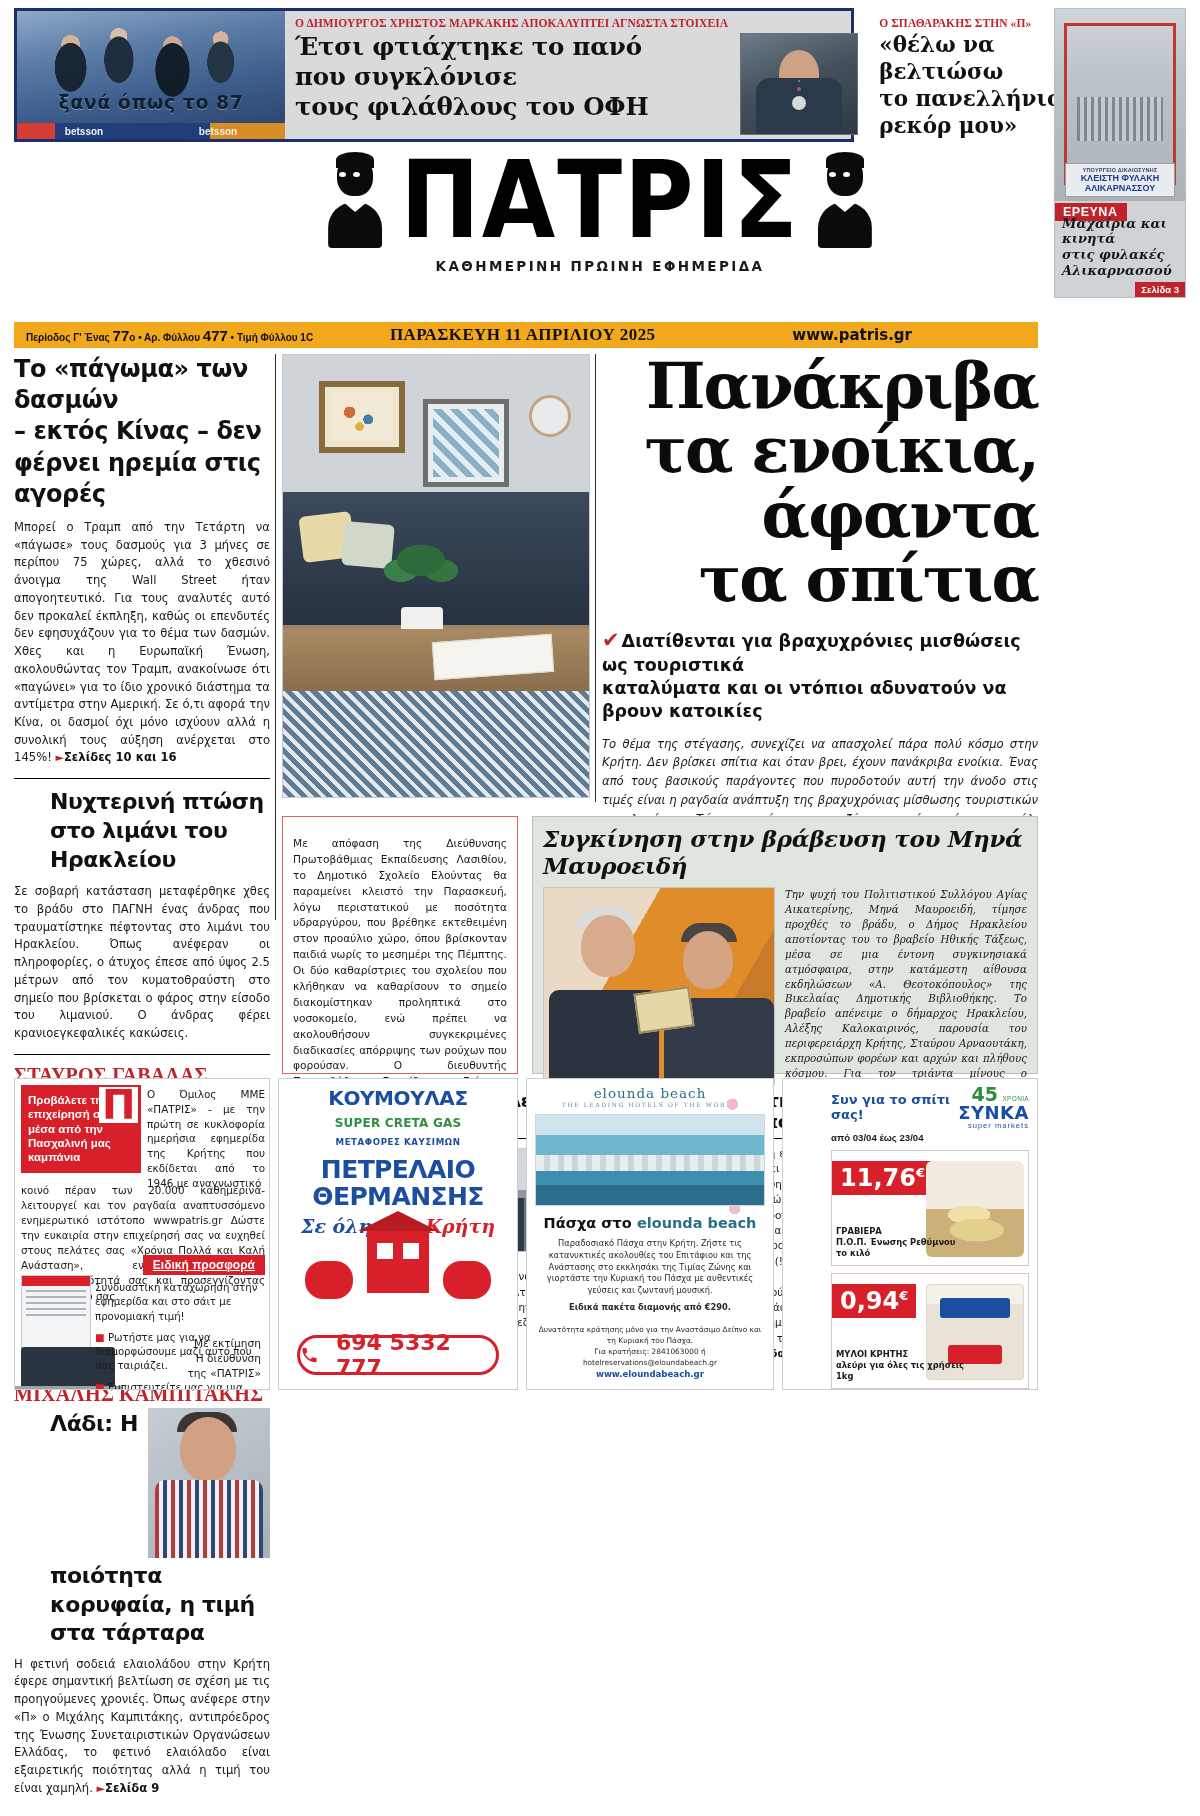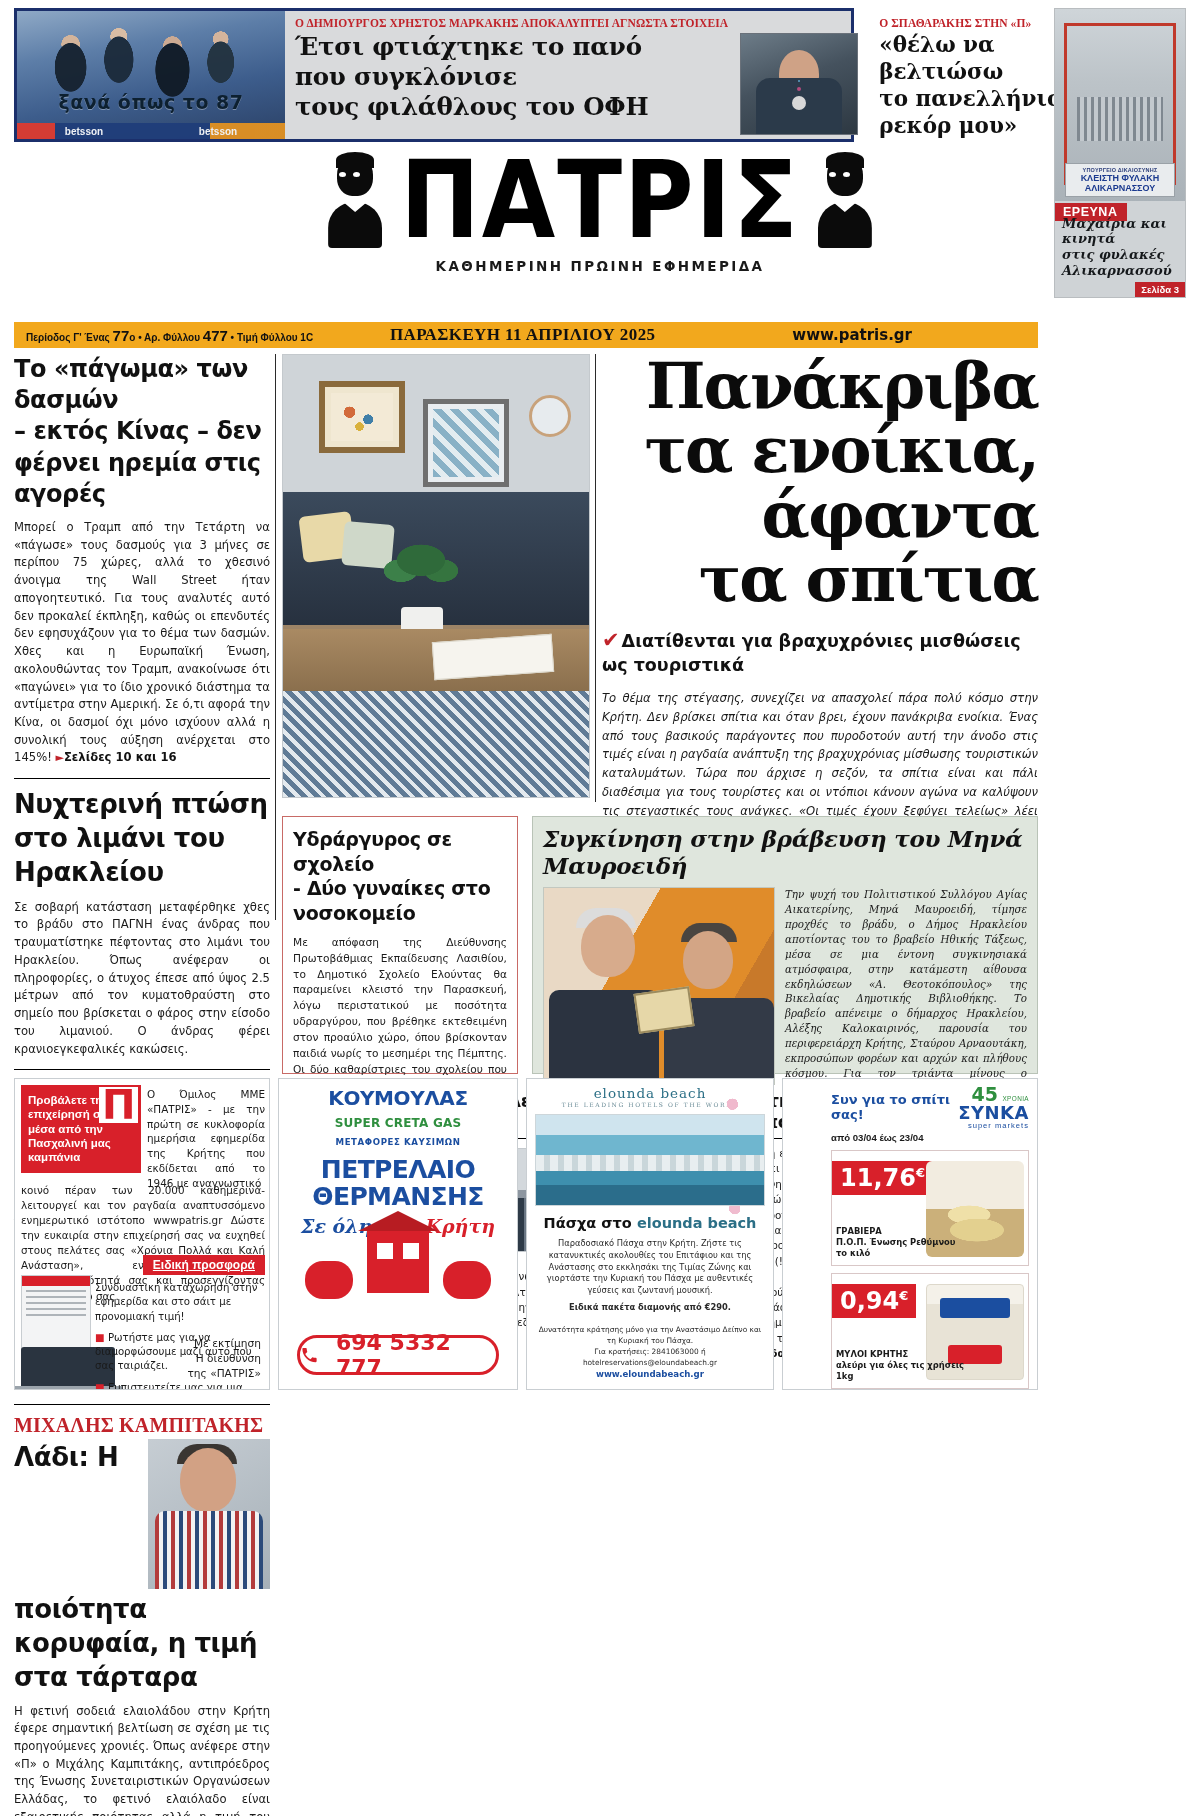--- a/index.html
+++ b/index.html
@@ -176,21 +176,21 @@
   
   .grid { position:absolute; left:14px; top:354px; width:1024px; }
   .rule-v { position:absolute; top:0; width:1px; background:#2b2b2b; }
 
   
   .col-left { position:absolute; left:0; top:0; width:256px; }
   .hl-black {
     font-family:"DejaVu Sans", sans-serif; font-weight:700; color:#111;
     font-size:24px; line-height:1.3; letter-spacing:-.4px;
   }
-  .hl-black.sm { font-size:26px; }
+  .hl-black.sm { font-size:22px;margin-left:36px; }
   .body-txt {
     font-size:11.6px; line-height:1.53; text-align:justify; color:#1a1a1a;
     font-family:"DejaVu Sans", sans-serif;
   }
   .byline-red {
     color:#c0232a; font-family:"Liberation Serif", serif; font-weight:700;
     font-size:20px; letter-spacing:.2px;
   }
   .pg-ref { color:#111; font-weight:700; white-space:nowrap; }
   .pg-ref .tri { color:#c0232a; font-size:11px; }
@@ -698,34 +698,31 @@
 
     <div class="col-main">
       <div class="mega-hl">
         <div>Πανάκριβα</div>
         <div>τα ενοίκια,</div>
         <div>άφαντα</div>
         <div>τα σπίτια</div>
       </div>
       <div class="sub-deck">
         <div><span class="tick">✔</span><span>Διατίθενται για βραχυχρόνιες μισθώσεις ως τουριστικά</span></div>
+        <div>καταλύματα και οι ντόπιοι αδυνατούν να βρουν κατοικίες</div>
       </div>
       <p class="lead-body">
         <span>Το θέμα της στέγασης, συνεχίζει να απασχολεί πάρα πολύ κόσμο στην Κρήτη. Δεν βρίσκει σπίτια και όταν βρει, έχουν πανάκριβα ενοίκια. Ένας από τους βασικούς παράγοντες που πυροδοτούν αυτή την άνοδο στις τιμές είναι η ραγδαία ανάπτυξη της βραχυχρόνιας μίσθωσης τουριστικών καταλυμάτων. Τώρα που άρχισε η σεζόν, τα σπίτια είναι και πάλι διαθέσιμα για τους τουρίστες και οι ντόπιοι κάνουν αγώνα να καλύψουν τις στεγαστικές τους ανάγκες. «Οι τιμές έχουν ξεφύγει τελείως» λέει στην «Π» η Χαρούλα Αρχοντουλάκη, αντιπρόεδρος του Συλλόγου Κτηματομεσιτών Ανατολικής Κρήτης, σχολιάζοντας ότι ο κόσμος είναι πραγματικά απογοητευμένος που δεν μπορεί να βρει ένα αξιοπρεπές σπίτι -σε λογική τιμή- για να μείνει.</span>
         <span class="pg-ref"><span class="tri">►</span><span>Σελίδα 7</span></span>
       </p>
       <div class="rule-red"></div>
     </div>
 
     <div class="mid-row">
       <div class="box-merc">
-        <h3>
-          <span>Υδράργυρος σε σχολείο</span><br>
-          <span>- Δύο γυναίκες στο νοσοκομείο</span>
-        </h3>
         <p>Με απόφαση της Διεύθυνσης Πρωτοβάθμιας Εκπαίδευσης Λασιθίου, το Δημοτικό Σχολείο Ελούντας θα παραμείνει κλειστό την Παρασκευή, λόγω περιστατικού με ποσότητα υδραργύρου, που βρέθηκε εκτεθειμένη στον προαύλιο χώρο, όπου βρίσκονταν παιδιά νωρίς το μεσημέρι της Πέμπτης. Οι δύο καθαρίστριες του σχολείου που κλήθηκαν να καθαρίσουν το σημείο διακομίστηκαν προληπτικά στο νοσοκομείο, ενώ πρέπει να ακολουθήσουν συγκεκριμένες διαδικασίες απόρριψης των ρούχων που φορούσαν. Ο διευθυντής Πρωτοβάθμιας Εκπαίδευσης, Γιώργος Μαρίδακης, δήλωσε ότι δεν υπάρχει λόγος ανησυχίας και πως το σχολείο θα καθαριστεί από ειδικό συνεργείο.</p>
       </div>
 
       <div class="box-award">
         <h3>Συγκίνηση στην βράβευση του Μηνά Μαυροειδή</h3>
         <div class="award-inner">
           <div class="award-photo">
             <div class="m1hair"></div>
               <div class="m1face"></div>
               <div class="m1body"></div>

